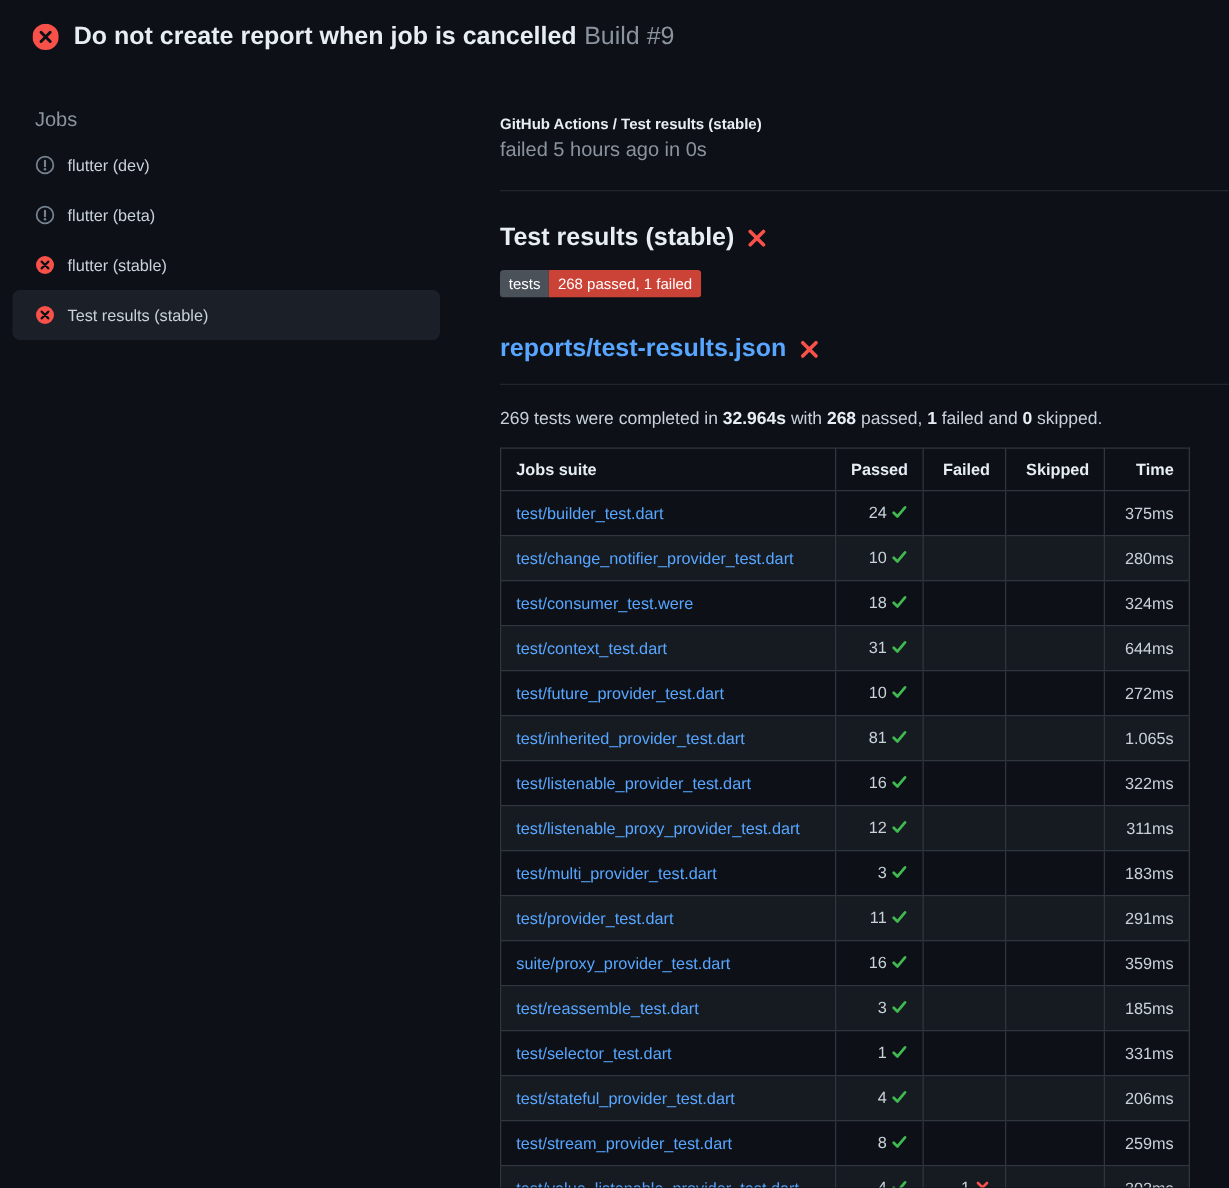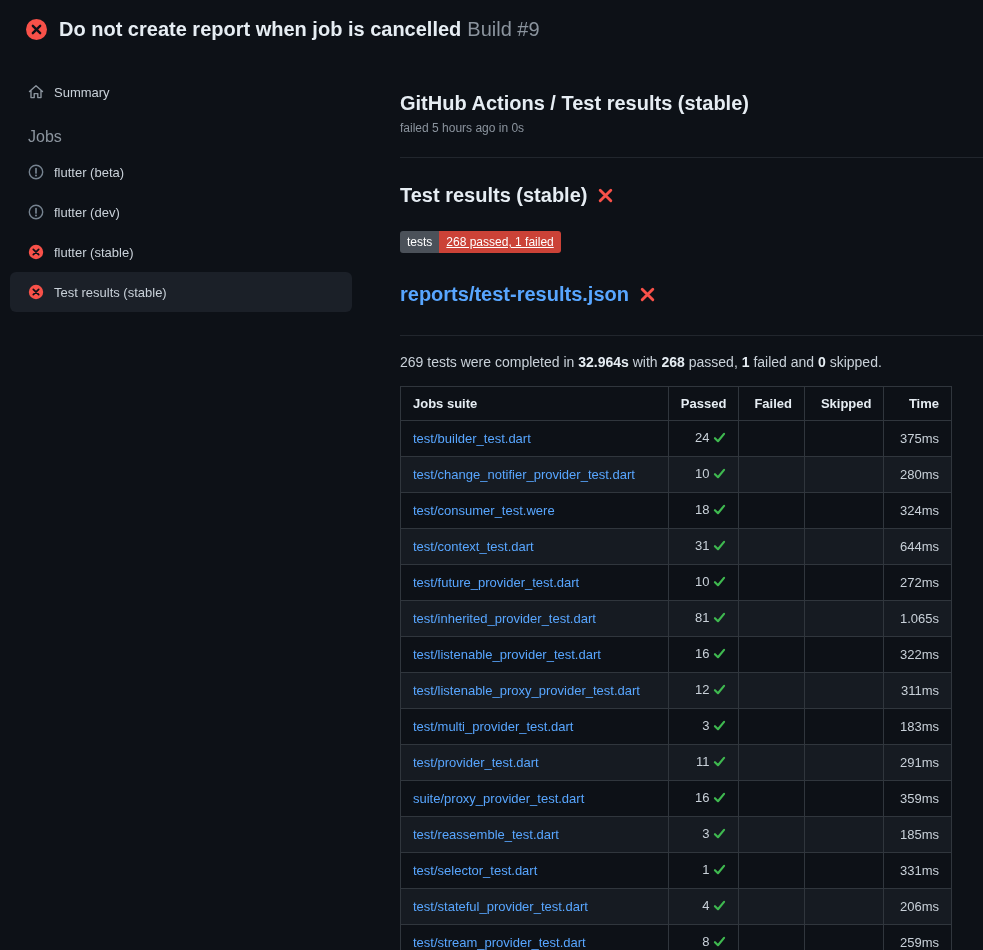--- a/index.html
+++ b/index.html
@@ -34,44 +34,44 @@
     font-size: 13px; color: #c9d1d9;
   }
   .side-item.selected { background: #1b2028; }
   .jobs-heading {
     margin: 16px 0 6px 0; padding: 0 18px;
     font-size: 16px; color: #8b949e;
   }
   .side-icon { display: inline-flex; flex: 0 0 16px; }
 
   
-  .breadcrumb { font-weight: 700; font-size: 20px; color: #e6edf3; }
-  .run-meta { margin-top: 6px; font-size: 12px; color: #8b949e; }
+  .breadcrumb { font-weight: 700; font-size: 12px; color: #e6edf3; }
+  .run-meta { margin-top: 6px; font-size: 16px; color: #8b949e; }
   .divider { border: none; border-top: 1px solid #21262d; margin-top: 22px; }
 
   .section-heading {
     margin-top: 26px;
     display: flex; align-items: center; gap: 10px;
     font-size: 20px; font-weight: 700; color: #e6edf3;
   }
   .report-heading {
-    margin-top: 30px; padding-bottom: 29px;
+    margin-top: 30px; padding-bottom: 16px;
     border-bottom: 1px solid #21262d;
     display: flex; align-items: center; gap: 10px;
     font-size: 20px; font-weight: 700;
   }
   a.report-link { color: #58a6ff; text-decoration: none; cursor: pointer; }
 
   .badge {
-    display: inline-flex; margin-top: 24px;
+    display: inline-flex; margin-top: 14px;
     font-size: 12px; line-height: 1;
     border-radius: 3px; overflow: hidden;
   }
   .badge-label { background: #4b5159; color: #ffffff; padding: 5px 7px; }
-  .badge-value { background: #cb4237; color: #ffffff; padding: 5px 7px; text-decoration: underline; }
+  .badge-value { background: #cb4237; color: #ffffff; padding: 5px 7px; }
 
   .summary-line { margin-top: 18px; font-size: 14px; color: #c9d1d9; }
   .summary-line b { color: #e6edf3; font-weight: 700; }
 
   
   table.results {
     margin-top: 16px;
     border-collapse: collapse;
     width: 552px;
     font-size: 13px;
@@ -99,51 +99,43 @@
       <circle cx="8" cy="8" r="8" fill="#f85149"></circle>
       <path d="M5.2 5.2 L10.8 10.8 M10.8 5.2 L5.2 10.8" stroke="#0d1117" stroke-width="1.8" stroke-linecap="round"></path>
     </svg>
   </span>
   <h1><span>Do not create report when job is cancelled</span><span class="build">Build #9</span></h1>
 </header>
 
 <div class="layout">
 
   <aside class="sidebar">
-    <div class="side-item">
-      <span class="side-icon">
-        <svg viewBox="0 0 16 16" width="16" height="16" fill="none" stroke="#8b949e" stroke-width="1.4" stroke-linejoin="round" stroke-linecap="round">
-          <path d="M1.5 7.6 L8 1.8 L14.5 7.6 M3 6.6 V13.6 H6.2 V9.6 H9.8 V13.6 H13 V6.6"></path>
-        </svg>
-      </span>
-      <span>Summary</span>
-    </div>
 
     <div class="jobs-heading">Jobs</div>
 
     <div class="side-item">
       <span class="side-icon">
         <svg viewBox="0 0 16 16" width="16" height="16">
           <circle cx="8" cy="8" r="6.7" fill="none" stroke="#768390" stroke-width="1.4"></circle>
           <path d="M8 4.6 L8 8.9" stroke="#768390" stroke-width="1.7" stroke-linecap="round"></path>
           <circle cx="8" cy="11.4" r="1" fill="#768390"></circle>
         </svg>
       </span>
-      <span>flutter (beta)</span>
+      <span>flutter (dev)</span>
     </div>
 
     <div class="side-item">
       <span class="side-icon">
         <svg viewBox="0 0 16 16" width="16" height="16">
           <circle cx="8" cy="8" r="6.7" fill="none" stroke="#768390" stroke-width="1.4"></circle>
           <path d="M8 4.6 L8 8.9" stroke="#768390" stroke-width="1.7" stroke-linecap="round"></path>
           <circle cx="8" cy="11.4" r="1" fill="#768390"></circle>
         </svg>
       </span>
-      <span>flutter (dev)</span>
+      <span>flutter (beta)</span>
     </div>
 
     <div class="side-item">
       <span class="side-icon">
         <svg viewBox="0 0 16 16" width="16" height="16">
           <circle cx="8" cy="8" r="7.2" fill="#f85149"></circle>
           <path d="M5.3 5.3 L10.7 10.7 M10.7 5.3 L5.3 10.7" stroke="#0d1117" stroke-width="1.7" stroke-linecap="round"></path>
         </svg>
       </span>
       <span>flutter (stable)</span>

